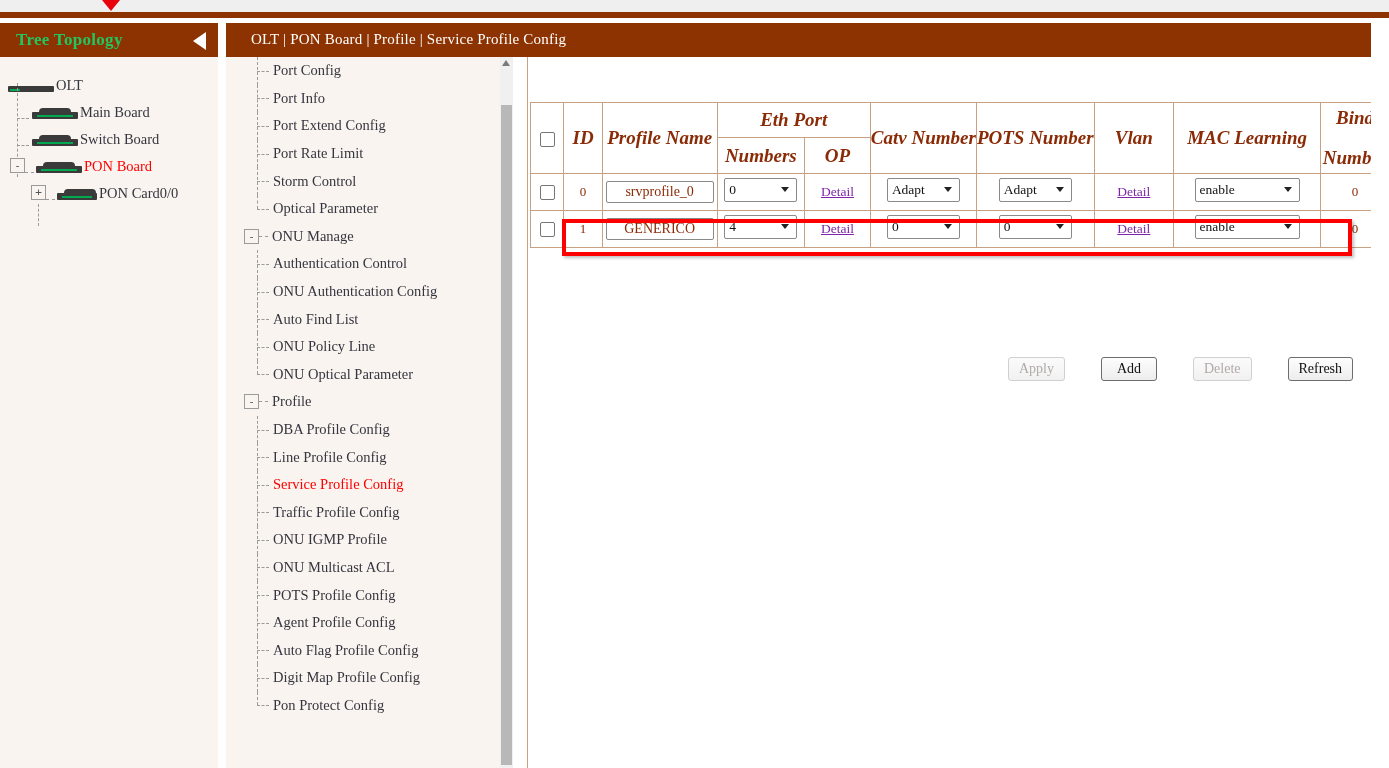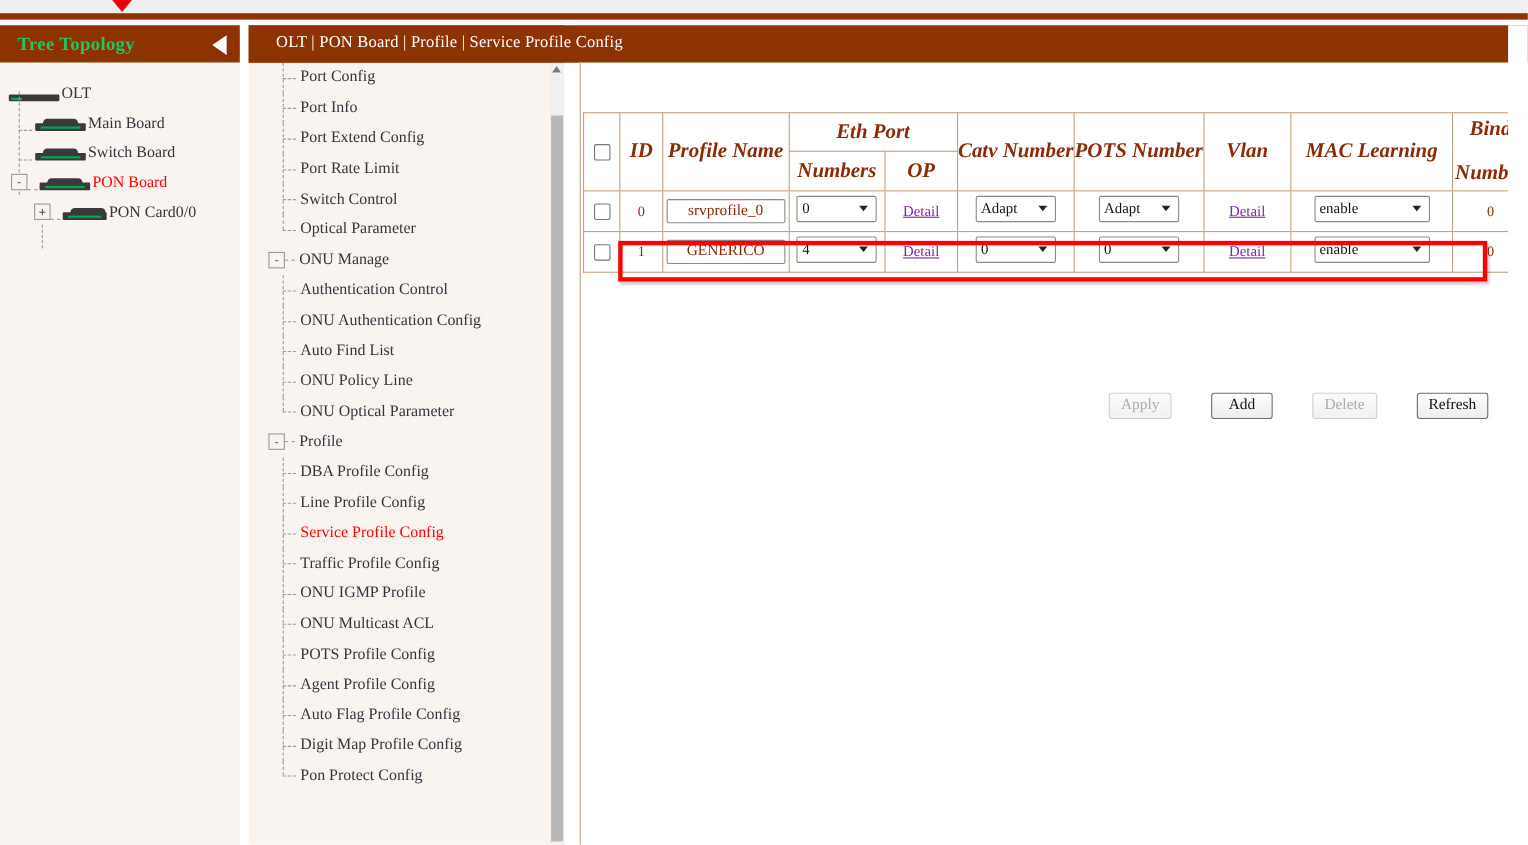--- a/index.html
+++ b/index.html
@@ -468,21 +468,21 @@
             <span class="h"></span>
           </span>
           <span class="mlbl">Port Rate Limit</span>
         </div>
         <div class="mitem">
           <span style="width: 25px; flex: 0 0 auto;"></span>
           <span class="mtick">
             <span class="v"></span>
             <span class="h"></span>
           </span>
-          <span class="mlbl">Switch Control</span>
+          <span class="mlbl">Storm Control</span>
         </div>
         <div class="mitem">
           <span style="width: 25px; flex: 0 0 auto;"></span>
           <span class="mtick">
             <span class="v half"></span>
             <span class="h"></span>
           </span>
           <span class="mlbl">Optical Parameter</span>
         </div>
         <div class="mitem group">

